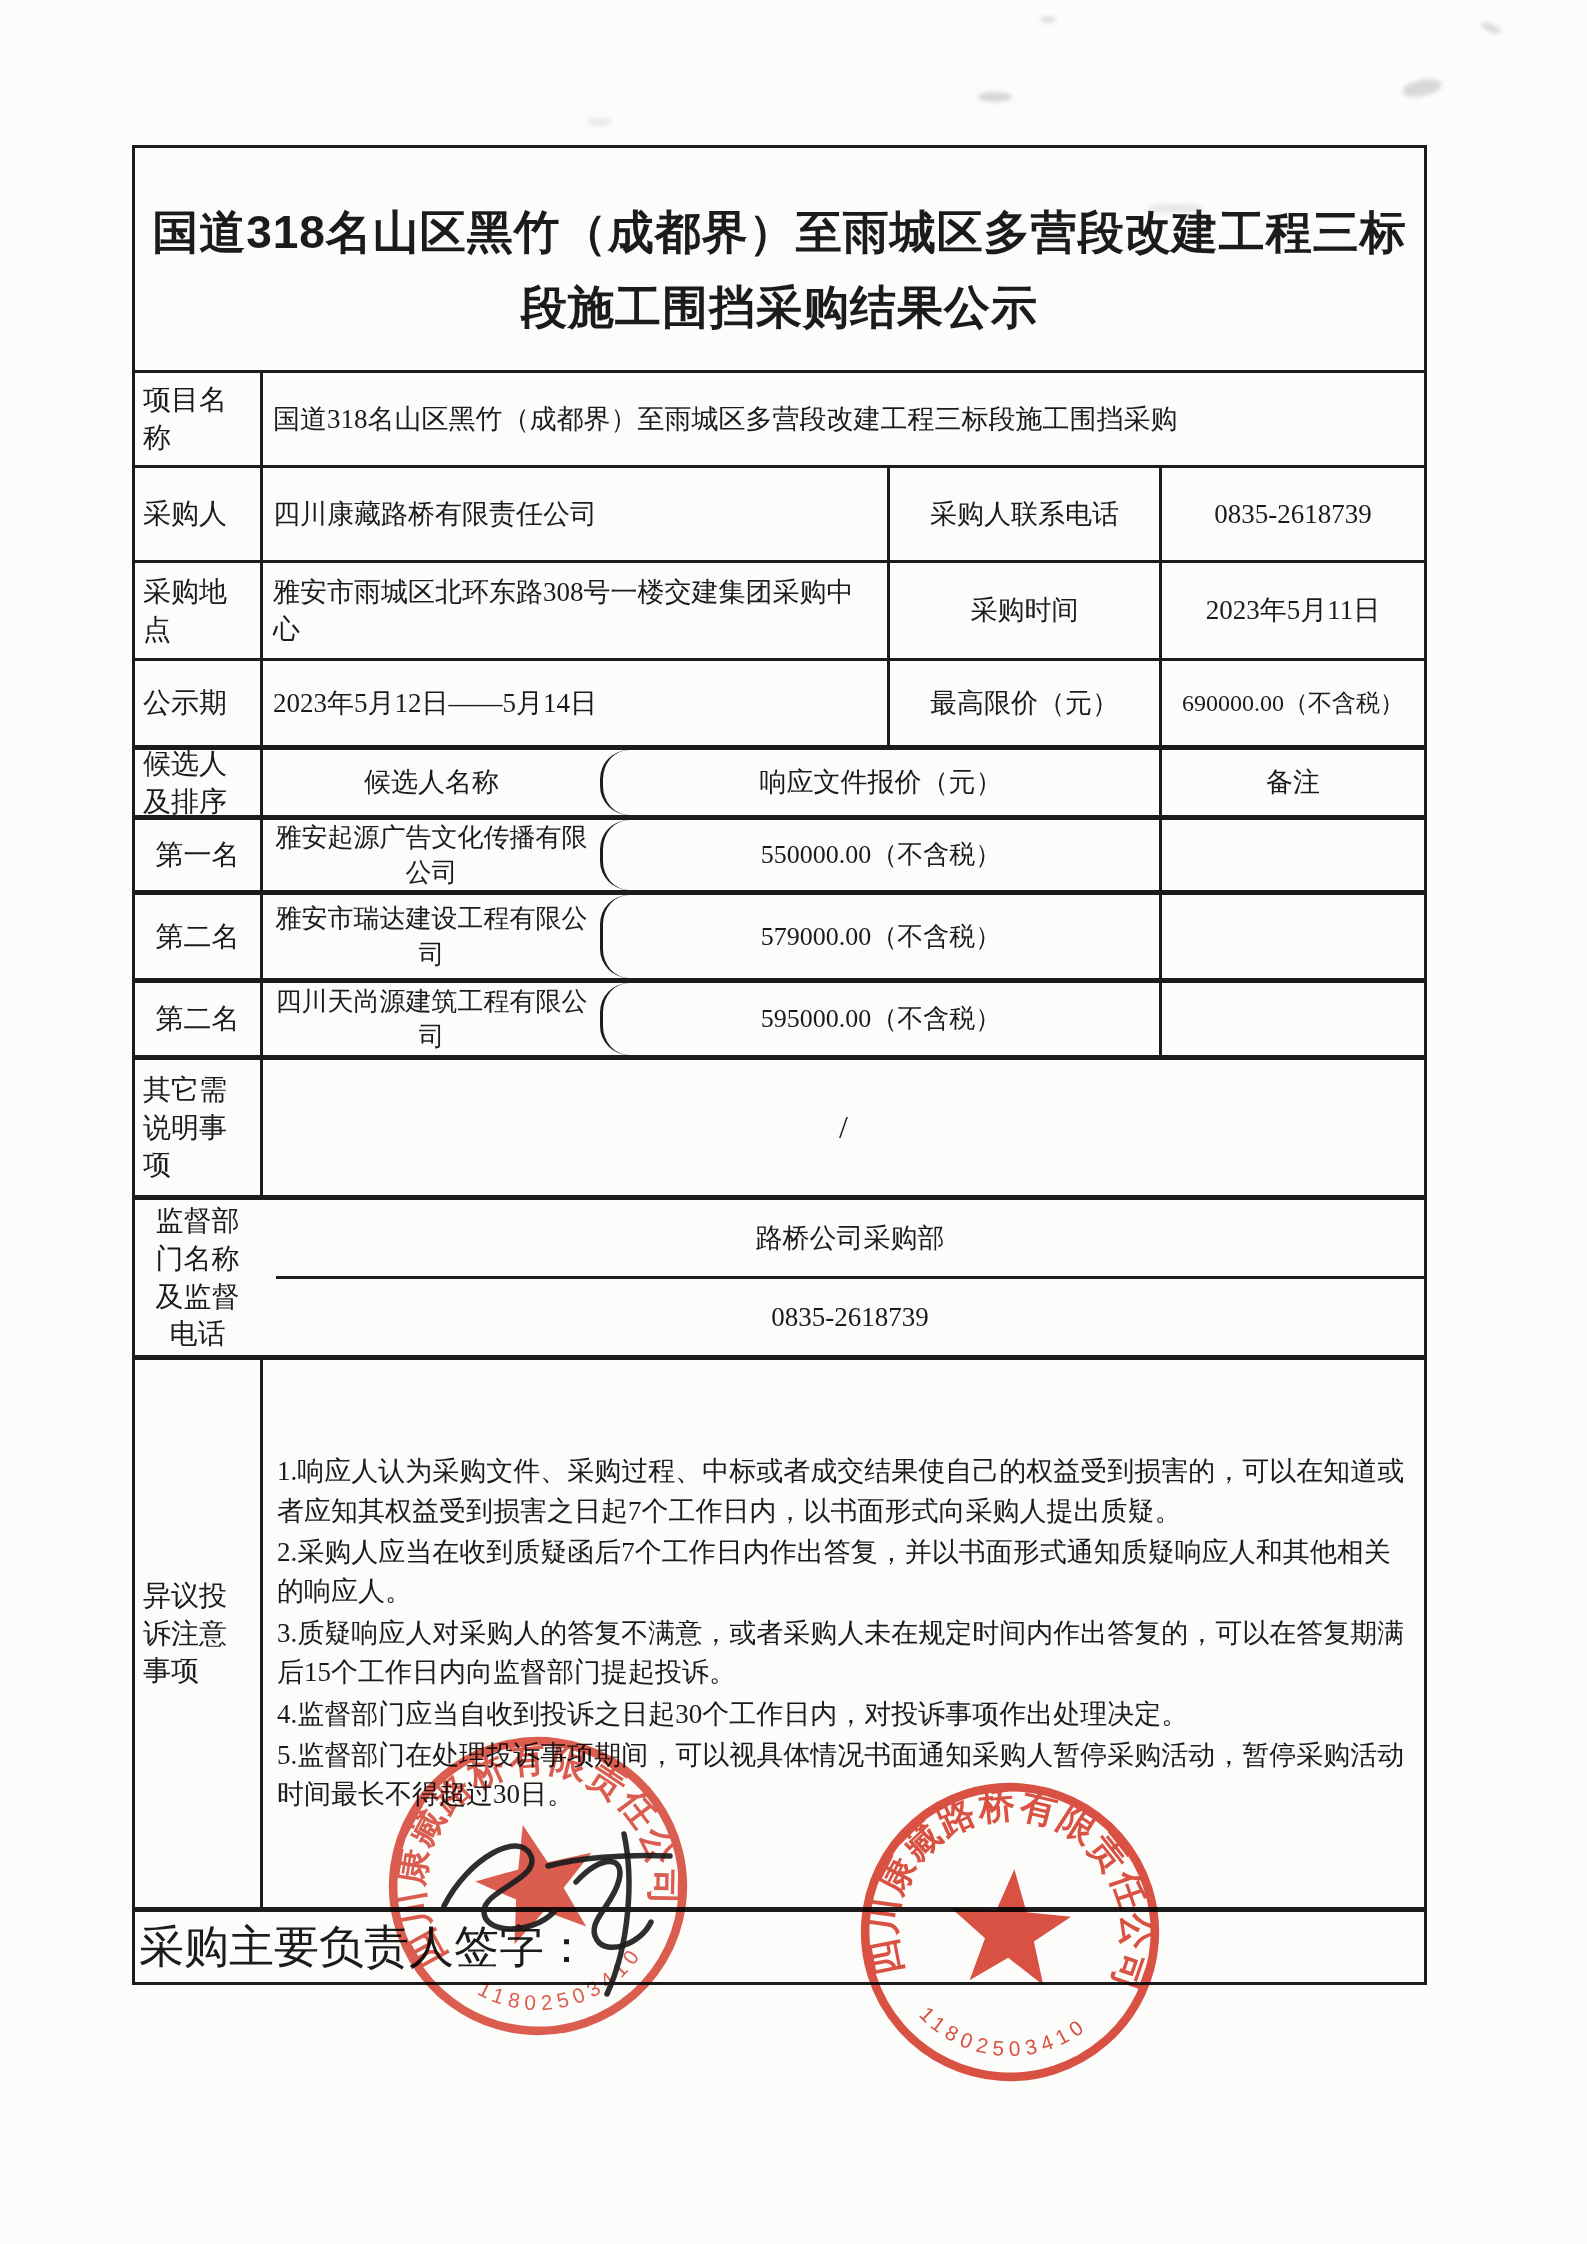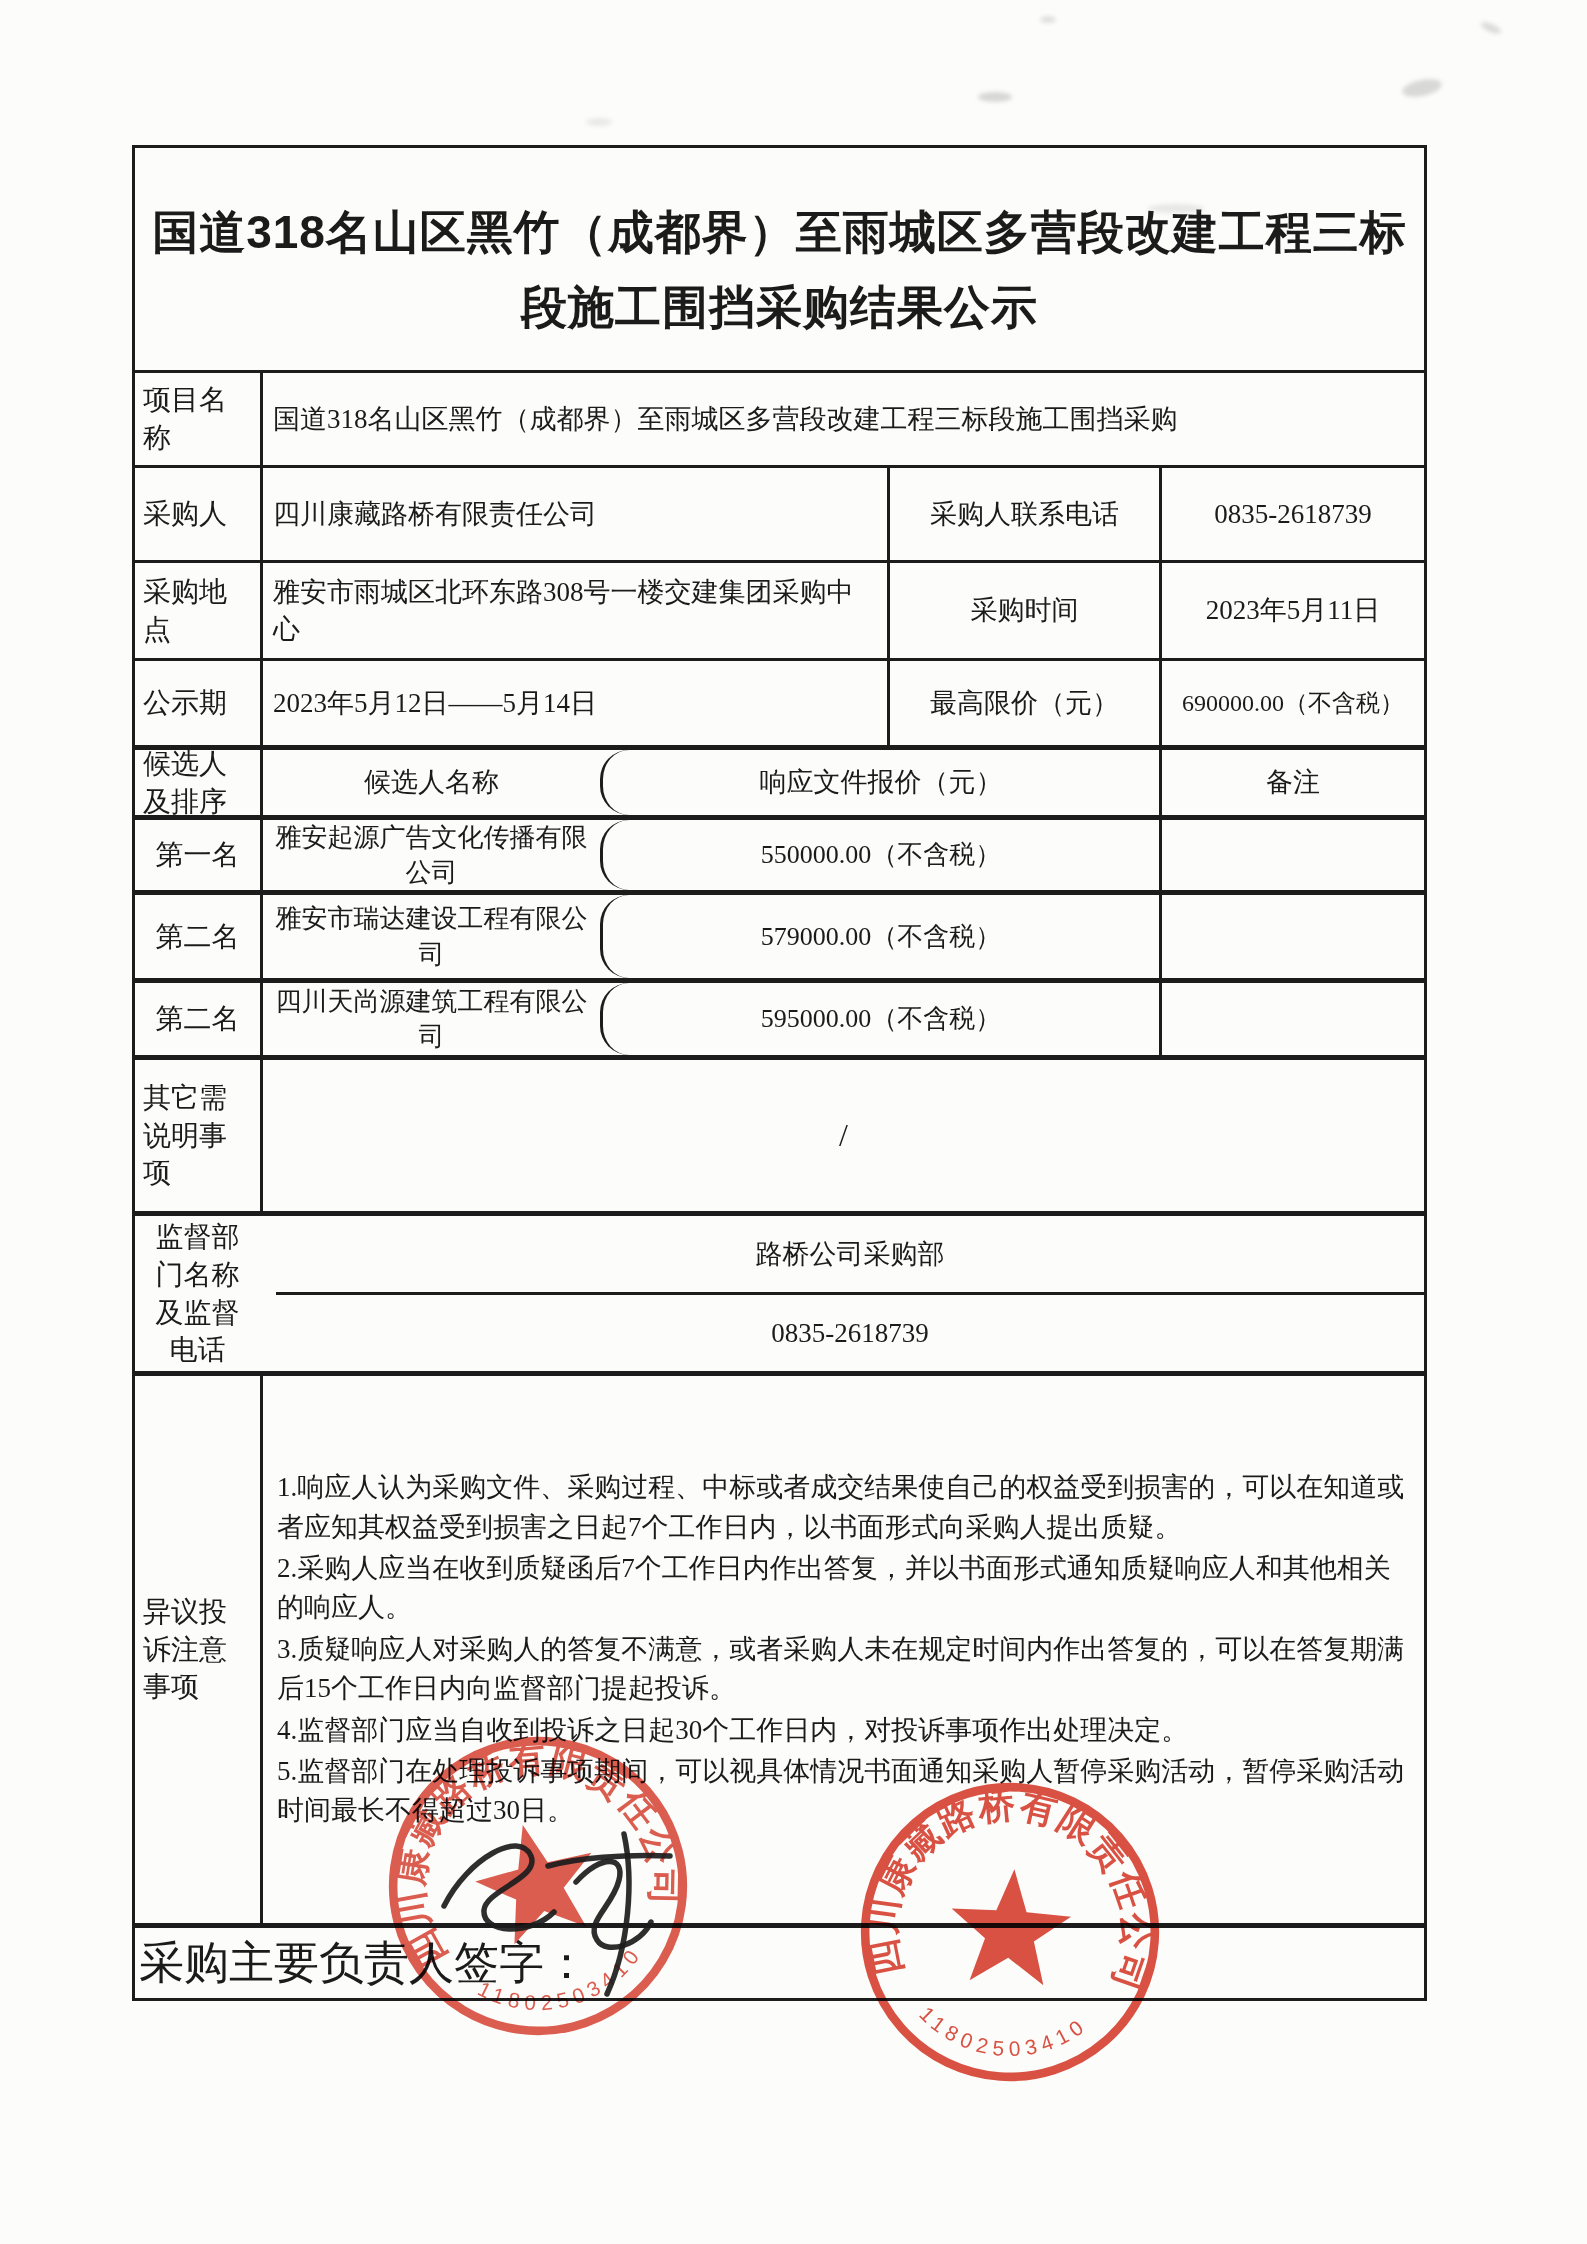--- a/index.html
+++ b/index.html
@@ -142,21 +142,21 @@
       <div class="cell grow"></div>
     </div>
 
     <div class="row thick" style="height:77px;">
       <div class="cell nb lab ctr">第二名</div>
       <div class="cell w340 ctr" style="font-size:26px;">四川天尚源建筑工程有限公司</div>
       <div class="cell w559 ctr" style="font-size:26px;">595000.00（不含税）</div>
       <div class="cell grow"></div>
     </div>
 
-    <div class="row thick" style="height:156px;">
+    <div class="row thick" style="height:140px;">
       <div class="cell nb lab">其它需说明事项</div>
       <div class="cell grow ctr slash-cell">/</div>
     </div>
 
     <div class="row thick" style="height:160px;gap:16px;">
       <div class="cell nb lab ctr" style="text-align:center;">监督部门名称及监督电话</div>
       <div class="sup-right">
         <div class="sup-sub" style="height:76px;">路桥公司采购部</div>
         <div class="sup-sub second" style="flex:1;">0835-2618739</div>
       </div>

